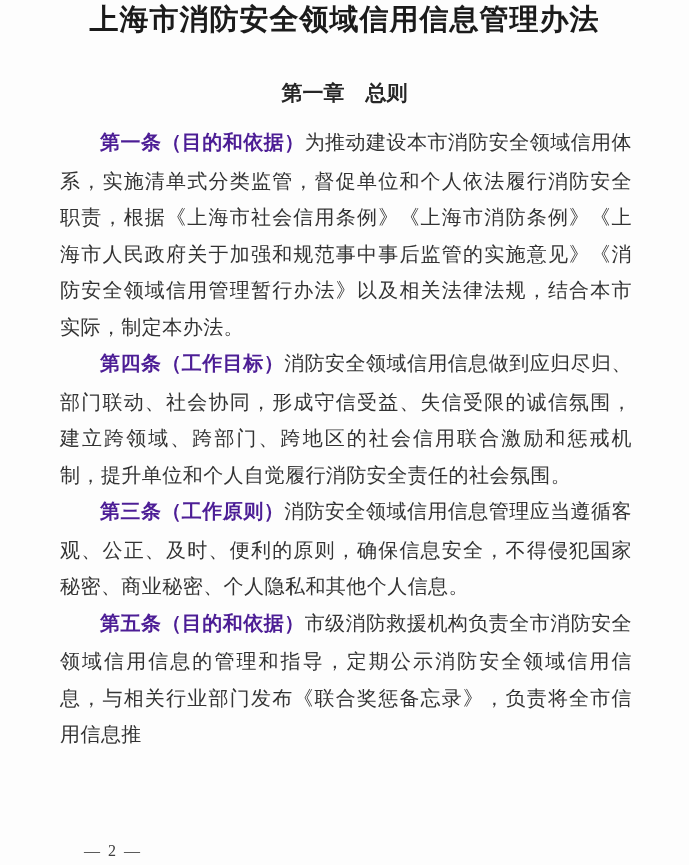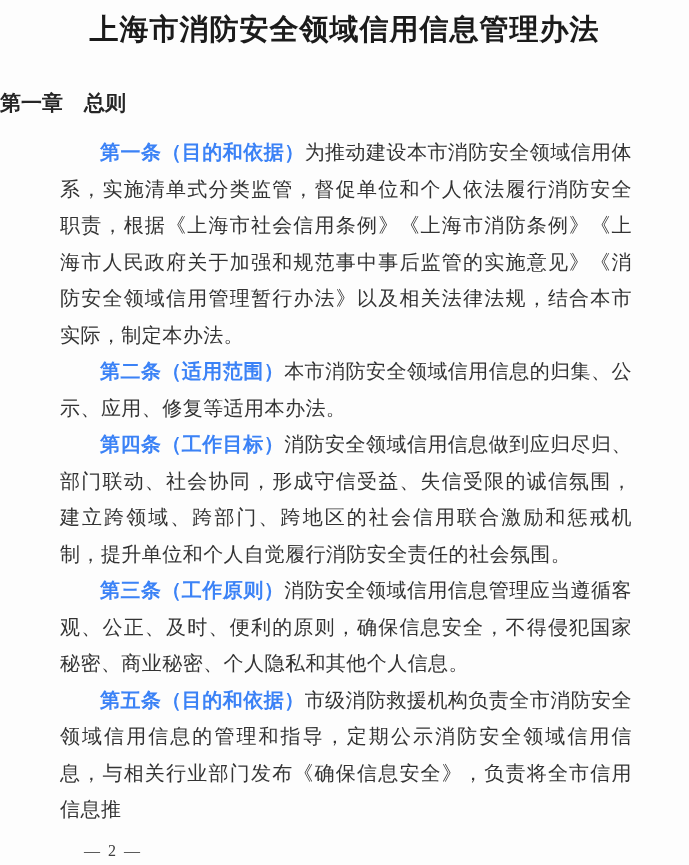--- a/index.html
+++ b/index.html
@@ -10,31 +10,32 @@
   .page {
     position: relative;
     width: 689px;
     height: 865px;
     background: #fdfdfd;
     overflow: hidden;
     font-family: "Liberation Serif", "DejaVu Serif", serif;
   }
   .doc-title {
     margin: 0;
-    padding-top: 11px;
+    padding-top: 1px;
     text-align: center;
     font-size: 29px;
     line-height: 36px;
     font-weight: 700;
     letter-spacing: 1px;
     color: #1b1b1b;
     font-family: "Liberation Serif", "DejaVu Serif", serif;
   }
   .chapter-heading {
     margin: 42px 0 0 0;
+    text-align: center;
     font-size: 21px;
     line-height: 28px;
     font-weight: 700;
     color: #262626;
     font-family: "Liberation Sans", "DejaVu Sans", sans-serif;
   }
   .article-list {
     margin: 17px 57px 0 60px;
     font-size: 20px;
     line-height: 36.5px;
@@ -42,22 +43,22 @@
     color: #333333;
     text-align: justify;
     text-justify: inter-ideograph;
   }
   .article-paragraph {
     margin: 0;
     text-indent: 2em;
   }
   .article-heading {
     font-weight: 700;
-    color: #3b82f6;
-    font-family: Liberation Sans, sans-serif;
+    color: #4c1d95;
+    font-family: Liberation Mono, monospace;
   }
   .page-number {
     position: absolute;
     left: 84px;
     bottom: 5px;
     font-size: 16px;
     letter-spacing: 2px;
     color: #3d3d3d;
     font-family: "Liberation Serif", "DejaVu Serif", serif;
   }
@@ -65,20 +66,19 @@
 </head>
 <body>
 
 <div class="page">
   <h1 class="doc-title">上海市消防安全领域信用信息管理办法</h1>
 
   <h2 class="chapter-heading">第一章　总则</h2>
 
   <div class="article-list" id="article-list">
       <p class="article-paragraph"><span class="article-heading">第一条（目的和依据）</span><span>为推动建设本市消防安全领域信用体系，实施清单式分类监管，督促单位和个人依法履行消防安全职责，根据《上海市社会信用条例》《上海市消防条例》《上海市人民政府关于加强和规范事中事后监管的实施意见》《消防安全领域信用管理暂行办法》以及相关法律法规，结合本市实际，制定本办法。</span></p>
-      <p class="article-paragraph"><span class="article-heading">第二条（适用范围）</span><span>本市消防安全领域信用信息的归集、公示、应用、修复等适用本办法。</span></p>
       <p class="article-paragraph"><span class="article-heading">第四条（工作目标）</span><span>消防安全领域信用信息做到应归尽归、部门联动、社会协同，形成守信受益、失信受限的诚信氛围，建立跨领域、跨部门、跨地区的社会信用联合激励和惩戒机制，提升单位和个人自觉履行消防安全责任的社会氛围。</span></p>
       <p class="article-paragraph"><span class="article-heading">第三条（工作原则）</span><span>消防安全领域信用信息管理应当遵循客观、公正、及时、便利的原则，确保信息安全，不得侵犯国家秘密、商业秘密、个人隐私和其他个人信息。</span></p>
-      <p class="article-paragraph"><span class="article-heading">第五条（目的和依据）</span><span>市级消防救援机构负责全市消防安全领域信用信息的管理和指导，定期公示消防安全领域信用信息，与相关行业部门发布《确保信息安全》，负责将全市信用信息推</span></p>
+      <p class="article-paragraph"><span class="article-heading">第五条（目的和依据）</span><span>市级消防救援机构负责全市消防安全领域信用信息的管理和指导，定期公示消防安全领域信用信息，与相关行业部门发布《联合奖惩备忘录》，负责将全市信用信息推</span></p>
     </div>
 
   <div class="page-number">— 2 —</div>
 </div>
 
 </body></html>

